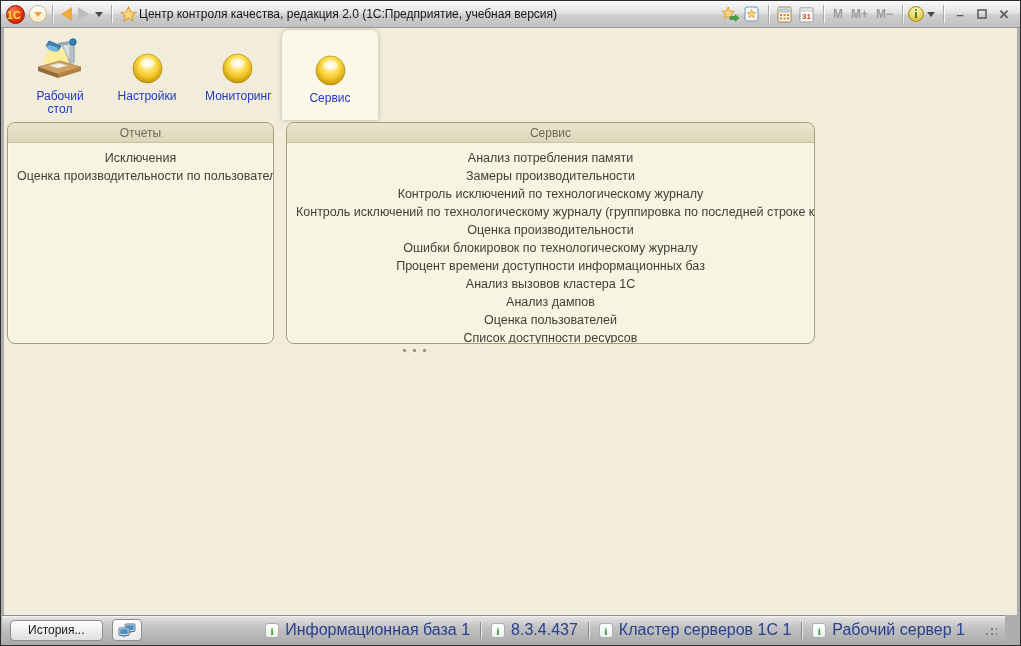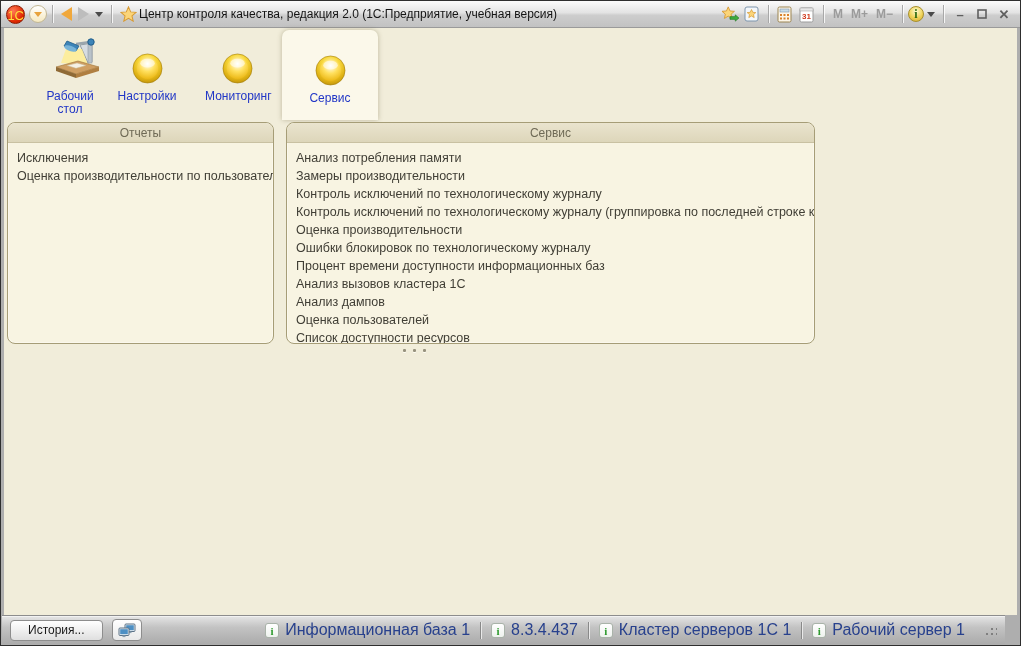--- a/index.html
+++ b/index.html
@@ -9,21 +9,21 @@
   .window { position:relative; width:1021px; height:646px; border:1px solid #2e2e2e;
             background:#aeaeae; overflow:hidden; }
 
   
   .titlebar { height:27px; display:flex; align-items:center; padding:0 5px;
               background:linear-gradient(#fbfbfb, #e3e3e3 45%, #cdcdcd 55%, #c2c2c2);
               border-bottom:1px solid #9a9a9a; }
   .tb-sep { width:1px; height:18px; background:#a8a8a8; box-shadow:1px 0 0 rgba(255,255,255,.8); margin:0 5px; flex:none; }
   .logo-1c { width:19px; height:19px; border-radius:50%; flex:none;
              background:radial-gradient(circle at 35% 30%, #ff7a55, #e02800 65%, #b71f00);
-             color:#ffdf3c; font-size:13px; font-weight:normal; text-align:right; line-height:19px;
+             color:#ffdf3c; font-size:11px; font-weight:bold; text-align:left; line-height:19px;
              border:1px solid #8c1a00; }
   .round-drop { width:18px; height:18px; border-radius:50%; flex:none; margin-left:4px;
                 background:linear-gradient(#ffffff, #f6e9bf); border:1px solid #c3b894;
                 display:flex; align-items:center; justify-content:center; }
   .round-drop .tri { width:0; height:0; border-left:4px solid transparent; border-right:4px solid transparent;
                      border-top:5px solid #e8a33d; }
   .nav-back { width:0; height:0; border-top:7px solid transparent; border-bottom:7px solid transparent;
               border-right:11px solid #f0a83c; margin:0 3px; }
   .nav-fwd  { width:0; height:0; border-top:7px solid transparent; border-bottom:7px solid transparent;
               border-left:11px solid #bdbdbd; margin:0 3px; }
@@ -38,36 +38,36 @@
                  border:1px solid #a8902c; color:#2f6b14; font-family:"Liberation Serif", serif;
                  font-weight:bold; font-size:12px; line-height:15px; text-align:center; }
   .win-ctrl { color:#5f5f5f; font-size:13px; font-weight:bold; width:22px; text-align:center; }
 
   
   .middle { margin:0 3px; height:587px; background:#f1edda; position:relative; }
 
   
   .tabbar { display:flex; align-items:stretch; height:92px; padding-left:14px; }
   .tab { width:90px; display:flex; flex-direction:column; align-items:center; cursor:pointer; }
-  .tab.first { width:84px;align-items:flex-end; }
+  .tab.first { width:84px; }
   .tab.active { background:#fbf8ea; border-radius:7px 7px 0 0;
                 box-shadow:0 0 5px rgba(90,80,40,.35); margin-top:2px; width:96px; }
   .icon-wrap { height:56px; display:flex; align-items:flex-end; justify-content:center; padding-top:8px; }
   .tab-label { margin-top:6px; font-size:12px; color:#2136c6; text-align:center; line-height:13px; width:64px; }
 
   
   .panels { display:flex; gap:12px; padding-left:3px; margin-top:2px; }
   .panel { border:1px solid #a69d77; border-radius:8px; background:#f8f4e2; height:222px; overflow:hidden;
            box-shadow:inset 0 0 0 1px rgba(255,255,255,.4); }
   .panel-reports { width:267px; }
   .panel-service { width:529px; }
   .panel-header { height:20px; line-height:20px; text-align:center; font-size:12px; color:#6f6a56;
                   background:linear-gradient(#eae4ce, #ddd6ba); border-bottom:1px solid #c9c1a2;
                   border-radius:7px 7px 0 0; }
-  .panel-body { padding:6px 9px 0 9px; }
+  .panel-body { padding:6px 9px 0 9px;text-align:center; }
   .panel-item { font-size:12.5px; color:#403e35; line-height:18px; white-space:nowrap; cursor:pointer; }
 
   .splitter { margin-top:5px; margin-left:399px; display:flex; gap:7px; }
   .splitter i { width:3px; height:3px; background:#97927e; border-radius:1px; box-shadow:0 1px 0 #fffdf2; }
 
   
   .statusbar { position:absolute; left:1px; right:15px; bottom:1px; height:29px;
                background:linear-gradient(#e6e6e6, #c3c3c3 40%, #ababab);
                border-top:1px solid #8d8d8d; box-shadow:inset 0 1px 0 #f2f2f2;
                display:flex; align-items:center; padding:0 8px; }

